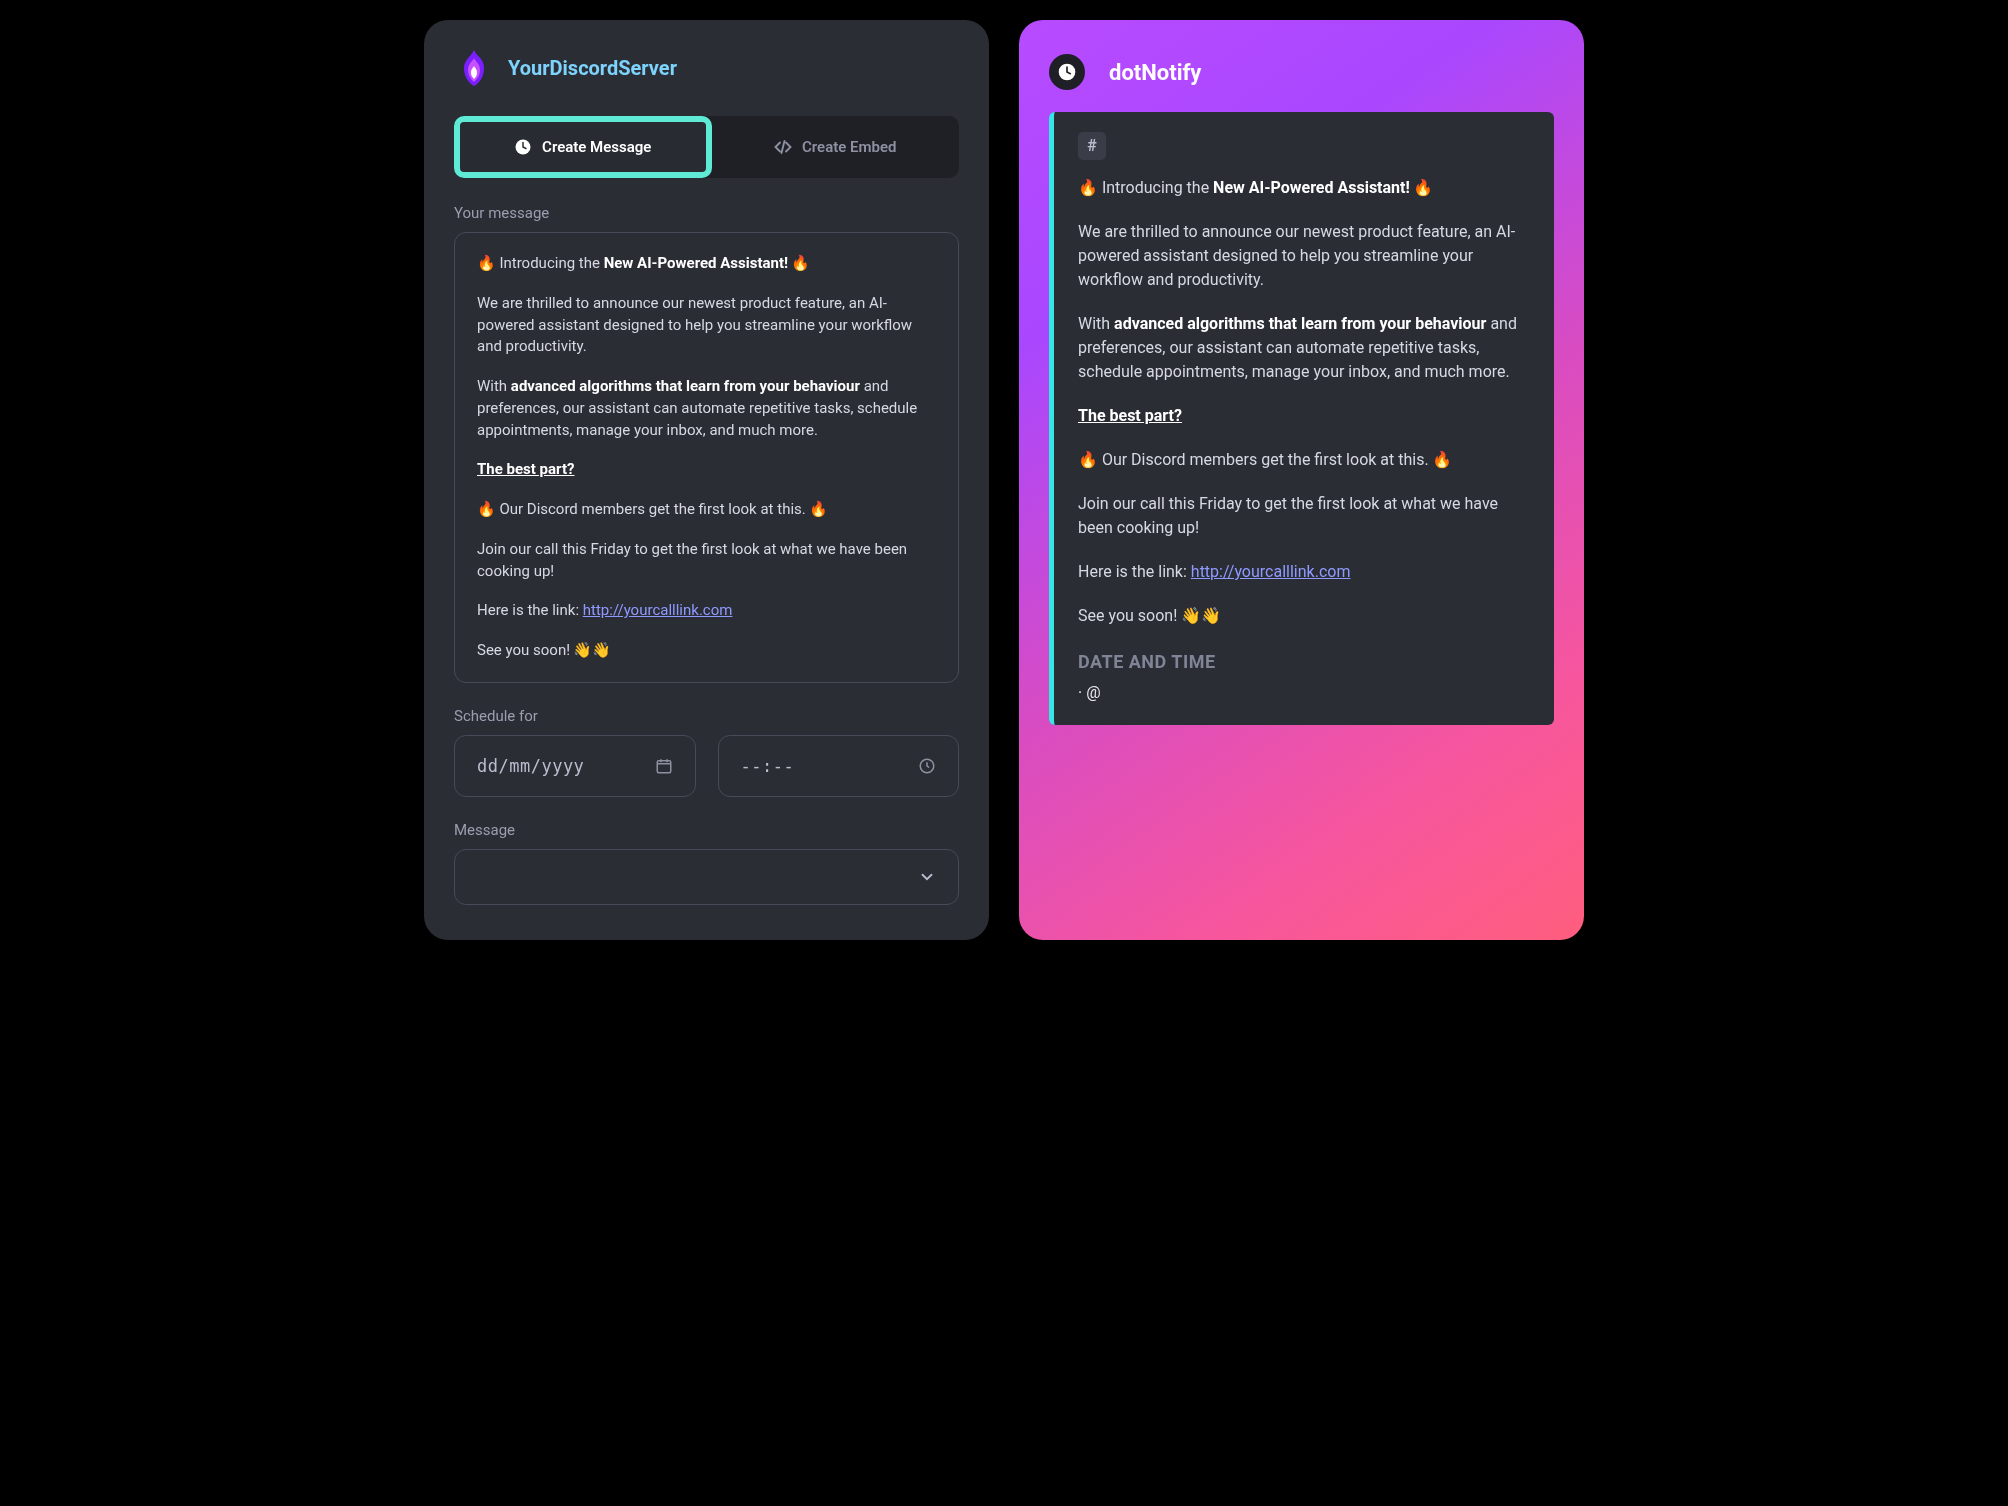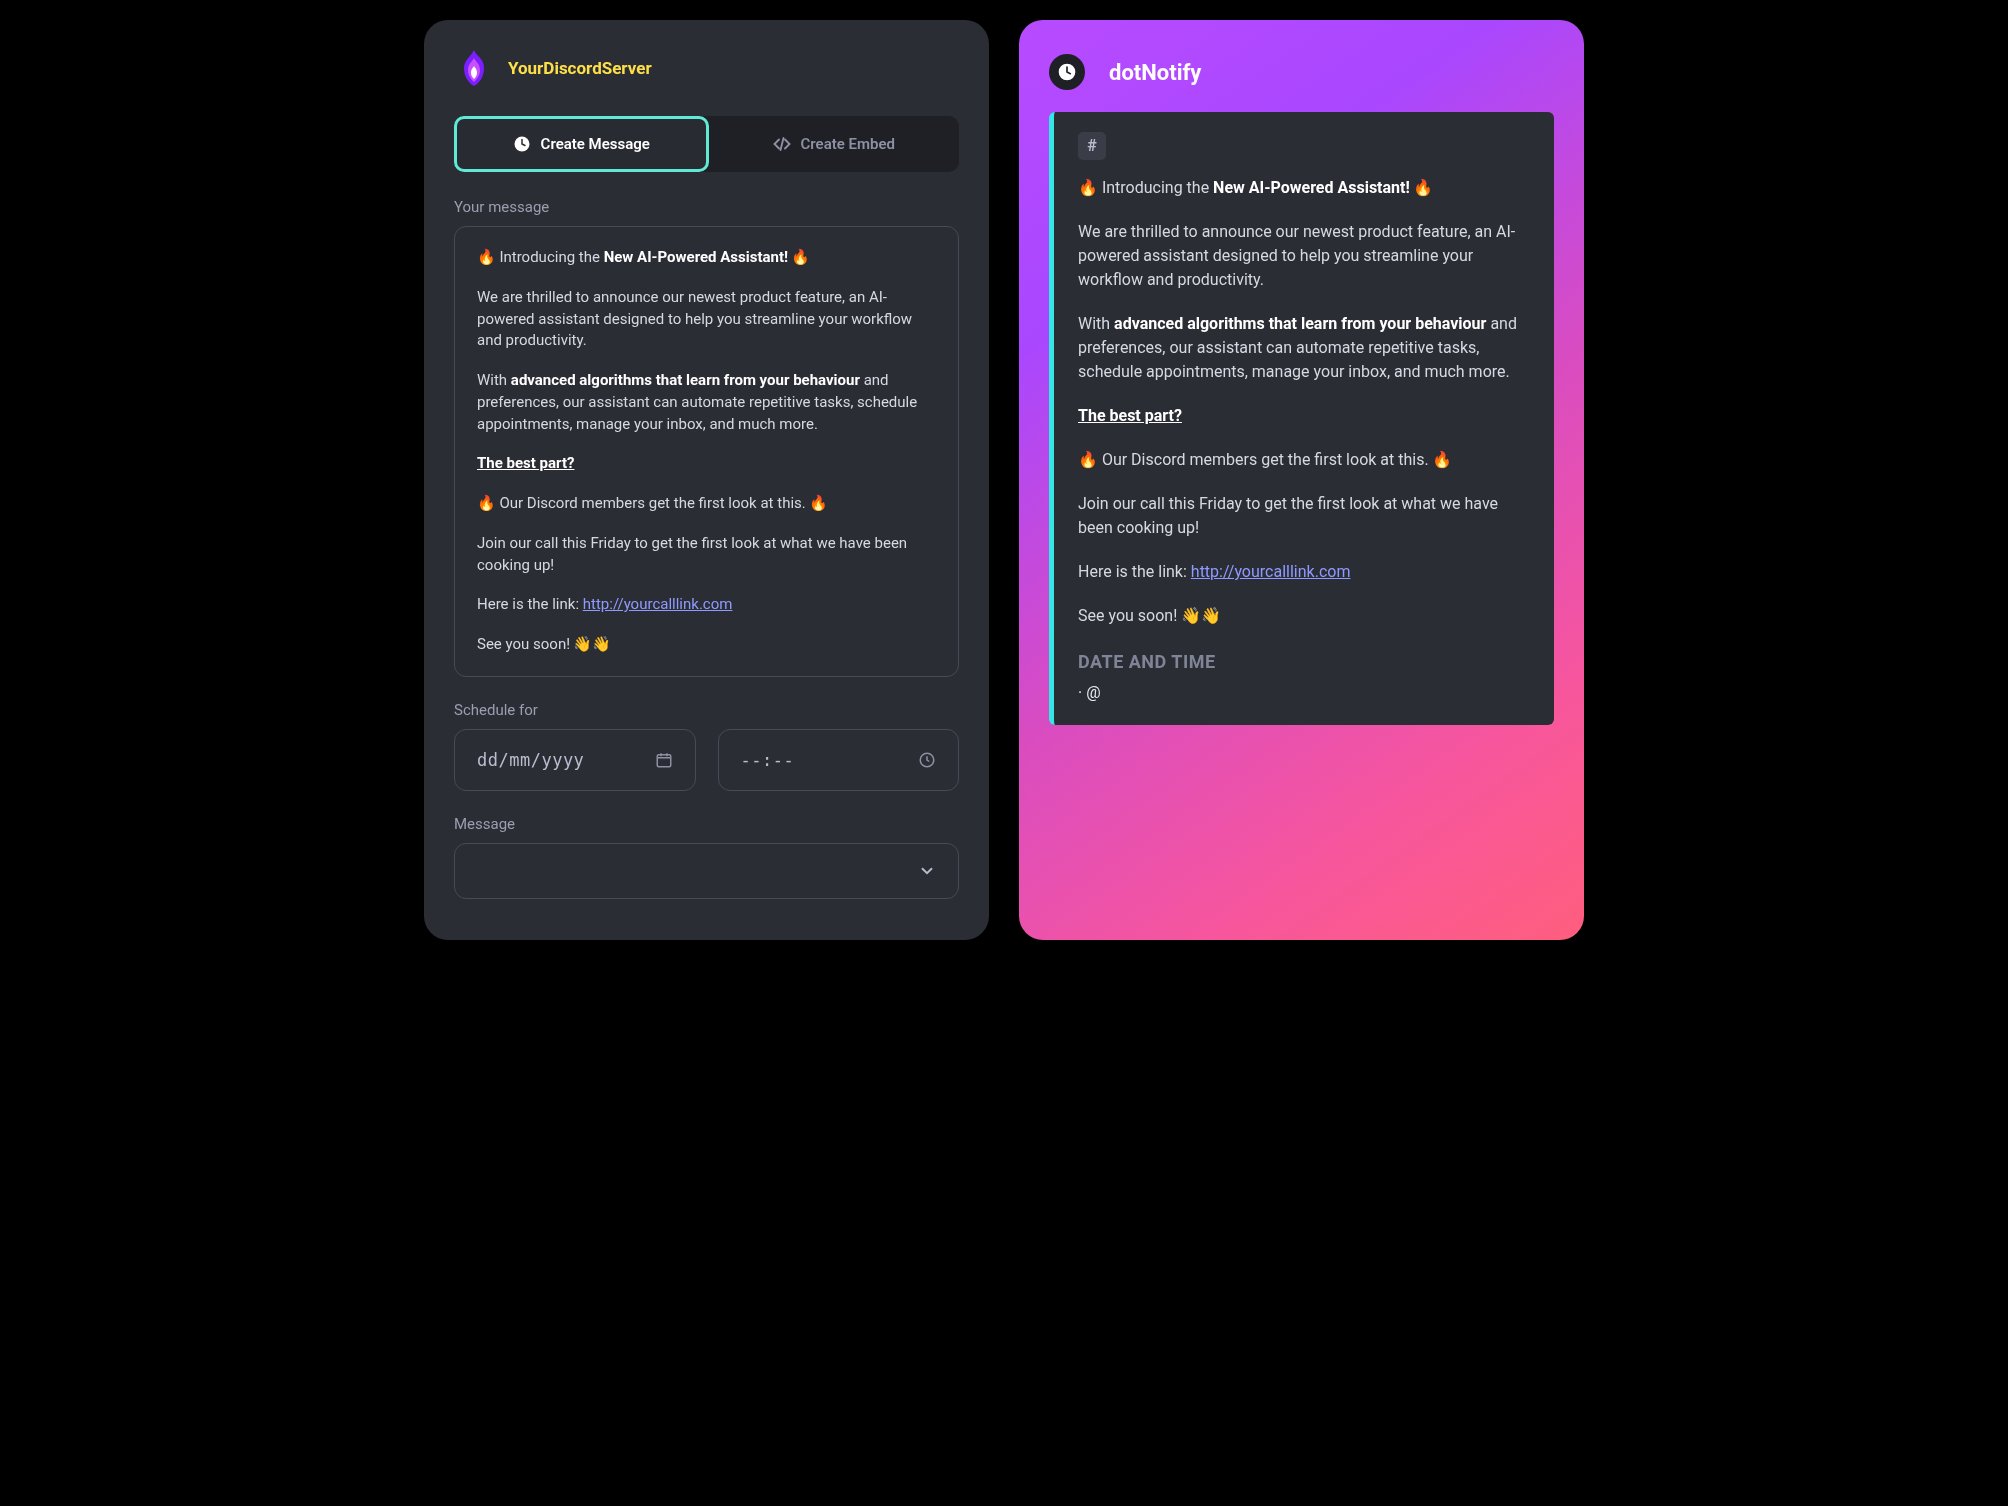--- a/index.html
+++ b/index.html
@@ -36,23 +36,23 @@
     display: flex;
     align-items: center;
     gap: 14px;
     margin-bottom: 28px;
   }
   .flame-logo {
     width: 40px; height: 40px;
     position: relative;
   }
   .server-name {
-    font-size: 17px;
+    font-size: 20px;
     font-weight: 700;
-    color: #fde047;
+    color: #7dd3fc;
   }
   .tabs {
     display: flex;
     background: #1f2026;
     border-radius: 10px;
     margin-bottom: 26px;
   }
   .tab {
     flex: 1;
     display: flex;
@@ -62,21 +62,21 @@
     padding: 16px 0;
     font-size: 15px;
     font-weight: 600;
     color: #8d91a2;
     border-radius: 10px;
     cursor: pointer;
     border: 1px solid transparent;
   }
   .tab.active {
     color: #fff;
-    border: 3px solid #5eead4;
+    border: 6px solid #5eead4;
     background: #292b33;
   }
   .tab svg { width: 18px; height: 18px; }
   .field-label {
     color: #9a9eaf;
     font-size: 15px;
     margin-bottom: 10px;
   }
   .textarea {
     background: transparent;

